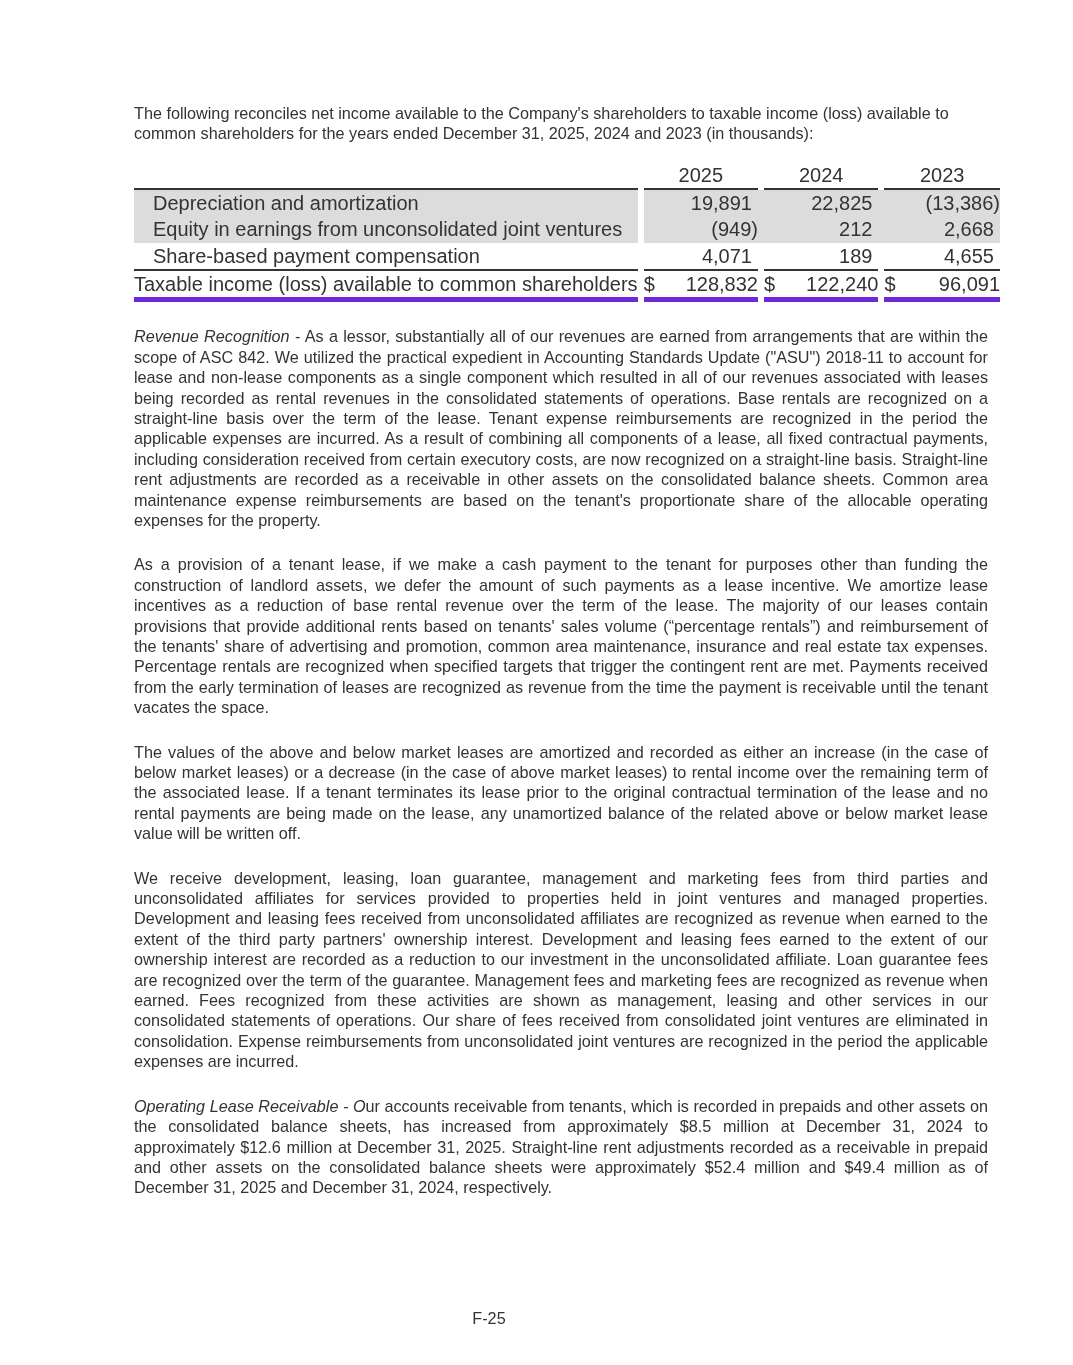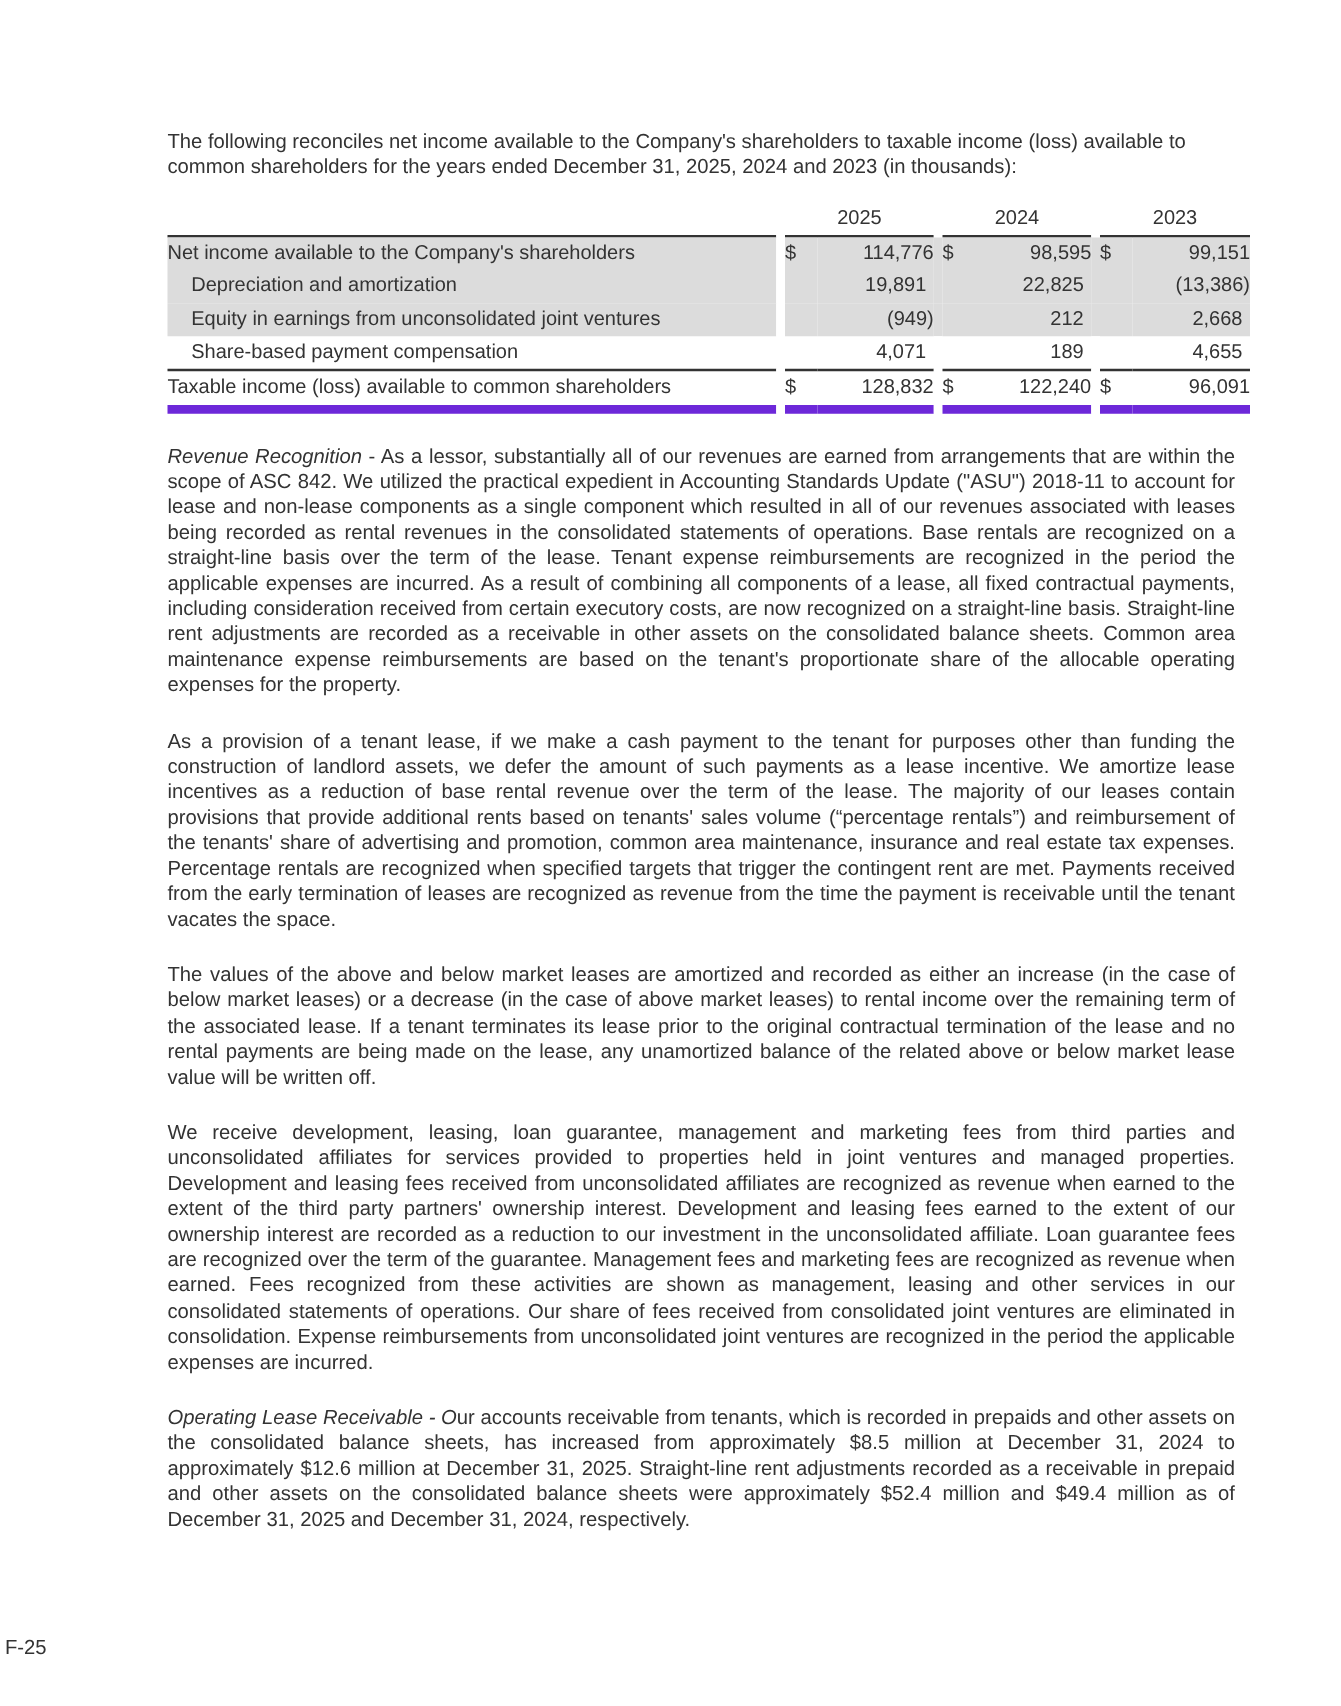--- a/index.html
+++ b/index.html
@@ -5,36 +5,36 @@
   html, body { margin: 0; padding: 0; background: #ffffff; }
   body {
     width: 1073px; height: 1365px; position: relative; overflow: hidden;
     font-family: "Liberation Sans", sans-serif; color: #333333;
     font-size: 16.2px; line-height: 20.4px;
   }
   .page { position: absolute; left: 134px; top: 103px; width: 866px; }
   .intro { margin: 0; text-align: left; }
   table.recon {
     margin-top: 18px; border-collapse: separate; border-spacing: 0;
-    width: 866px; font-size: 16px;
+    width: 866px; font-size: 20px;
   }
   table.recon td, table.recon th { padding: 0; height: 26.3px; vertical-align: middle; white-space: nowrap; font-weight: normal; }
   th.yr { text-align: center; border-bottom: 2px solid #333; height: 24px; }
   th.lbl-head { border-bottom: 2px solid #333; }
   th.gap, td.gap { width: 7px; border-bottom: none !important; background: #fff !important; }
   tr.shade td:not(.gap) { background: #dcdcdc; }
   tr.shade td.gapshade { background: #dcdcdc !important; }
   td.lbl { padding-left: 5px; }
   td.lbl.indent { padding-left: 19px; }
   td.cur { width: 26px; text-align: left; padding-left: 5px; }
   td.num { text-align: right; padding-right: 6px; }
-  tr.total td.lbl, tr.total td.cur, tr.total td.num { border-top: 2px solid #333; border-bottom: 7px solid #6d28d9; }
+  tr.total td.lbl, tr.total td.cur, tr.total td.num { border-top: 2px solid #333; border-bottom: 5px solid #6d28d9; }
   .para { margin: 24px 12px 0 0; text-align: justify; }
   .para em { font-style: italic; }
-  .footer { position: absolute; top: 1308px; left: 4px; width: 946px; }
+  .footer { position: absolute; top: 1308px; left: 16px; width: 946px; text-align: center; }
 </style>
 </head>
 <body>
 
 <div class="page">
   <p class="intro">The following reconciles net income available to the Company's shareholders to taxable income (loss) available to common shareholders for the years ended December 31, 2025, 2024 and 2023 (in thousands):</p>
 
   <table class="recon">
     <colgroup>
       <col style="width:487px">
@@ -53,32 +53,20 @@
         <th class="lbl-head"></th>
         <th class="gap"></th>
         <th class="yr" colspan="2">2025</th>
         <th class="gap"></th>
         <th class="yr" colspan="2">2024</th>
         <th class="gap"></th>
         <th class="yr" colspan="2">2023</th>
       </tr>
     </thead>
     <tbody>
-      <tr class="shade">
-        <td class="lbl">Net income available to the Company's shareholders</td>
-        <td class="gap"></td>
-        <td class="cur">$</td>
-        <td class="num">114,776</td>
-        <td class="gap gapshade"></td>
-        <td class="cur">$</td>
-        <td class="num">98,595</td>
-        <td class="gap gapshade"></td>
-        <td class="cur">$</td>
-        <td class="num">99,151</td>
-      </tr>
       <tr class="shade">
         <td class="lbl indent">Depreciation and amortization</td>
         <td class="gap"></td>
           <td></td>
         <td class="num paren-cell" style="padding-right: 6px;">19,891</td>
         <td class="gap gapshade"></td>
           <td></td>
         <td class="num paren-cell" style="padding-right: 6px; margin-top: 28px;">22,825</td>
         <td class="gap gapshade"></td>
           <td></td>

